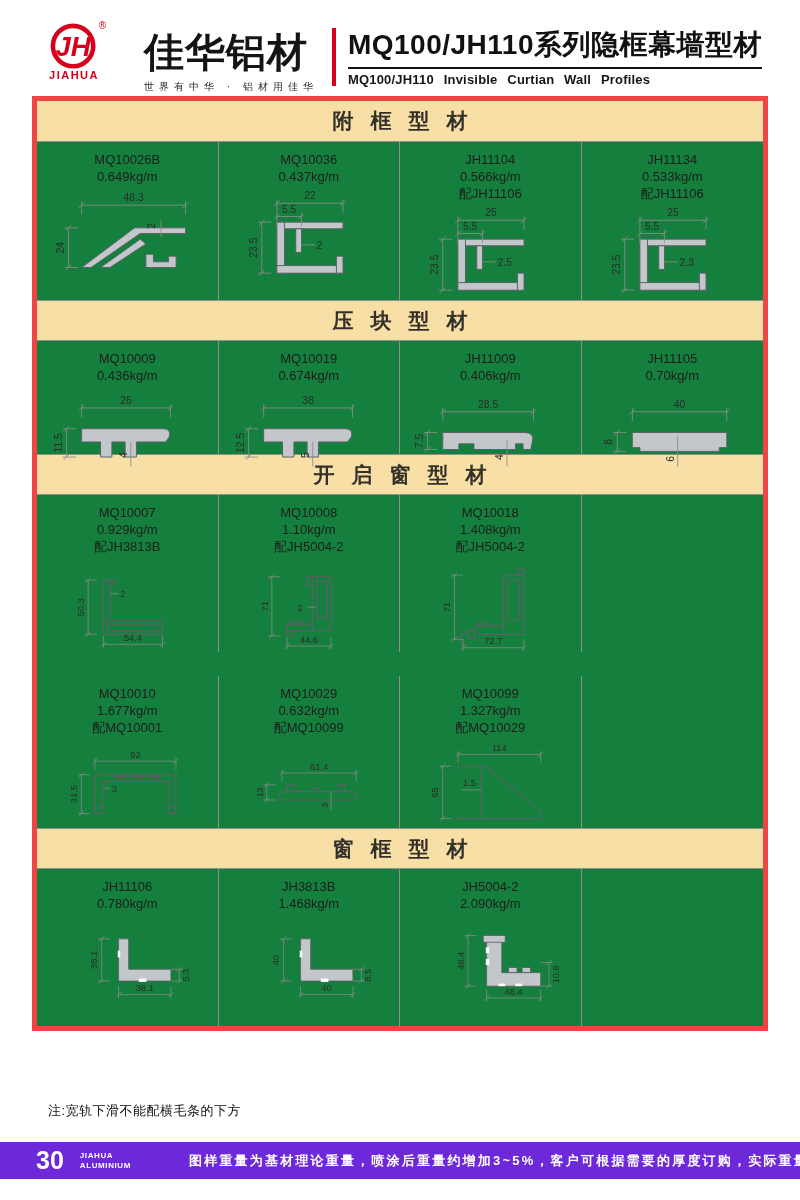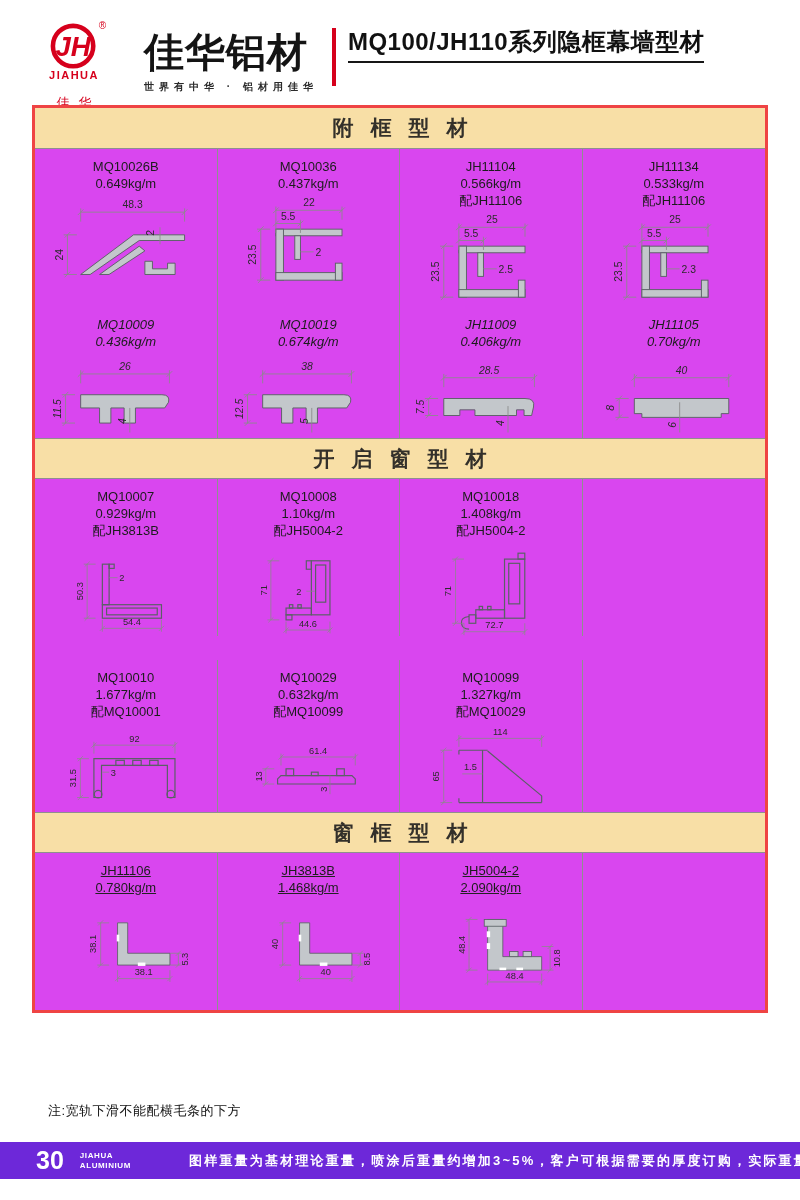--- a/index.html
+++ b/index.html
@@ -8,29 +8,29 @@
 .page{position:relative;width:800px;height:1200px;background:#fff}
 
 
 .hdr{position:absolute;top:20px;left:22px;right:30px;display:flex;align-items:flex-start}
 .logo{width:104px;text-align:center;flex:0 0 auto}
 .emblem{width:66px;height:52px;display:block;margin:0 auto}
 .logo-en{color:#D6001C;font-weight:bold;font-size:11px;letter-spacing:1.5px;margin-top:-3px}
 .logo-cn{color:#D6001C;font-weight:normal;font-size:13px;letter-spacing:9px;text-indent:9px;margin-top:13px}
 .brand{margin-left:18px;padding-top:12px;flex:0 0 auto}
 .company{font-size:40px;font-weight:bold;letter-spacing:1px;line-height:1.02;color:#141414;white-space:nowrap}
-.tagline{font-size:10px;font-weight:bold;letter-spacing:5px;color:#2b2b2b;margin-top:7px;white-space:nowrap}
+.tagline{font-size:10px;font-weight:normal;letter-spacing:5px;color:#2b2b2b;margin-top:7px;white-space:nowrap}
 .red-div{width:4px;height:58px;background:#D6001C;margin:8px 12px 0 14px;flex:0 0 auto}
 .titles{padding-top:6px;min-width:0}
-.title{font-size:24px;font-weight:bold;color:#111;white-space:nowrap;letter-spacing:0.5px}
+.title{font-size:28px;font-weight:bold;color:#111;white-space:nowrap;letter-spacing:0.5px}
 .title-rule{height:2px;background:#161616;margin:3px 0 3px}
 .subtitle{font-size:13px;font-weight:bold;color:#151515;word-spacing:6px;letter-spacing:.2px;white-space:nowrap}
 
 
-.catalog{position:absolute;left:32px;top:105px;width:736px;border:3px solid #ef4444;background:#d946ef}
+.catalog{position:absolute;left:32px;top:96px;width:736px;border:5px solid #ef4444;background:#15803d}
 .sec-hdr{height:41px;background:#F8DFA6;border-bottom:1px solid #8F8F8F;display:flex;align-items:center;justify-content:center}
 .row + .sec-hdr{border-top:1px solid #8F8F8F}
 .sec-title{font-size:21px;font-weight:bold;color:#33302a;letter-spacing:17px;text-indent:17px;white-space:nowrap}
 .row{display:flex;align-items:stretch}
 .cell{flex:1 1 25%;min-width:0;border-right:1px solid #8F8F8F;display:flex;flex-direction:column;align-items:center;padding-top:9px}
 .cell:last-child{border-right:none}
 .pline{font-size:13px;line-height:1.32;text-align:center;color:#1c1c1c;white-space:nowrap}
 .drawing{margin-top:3px;display:flex;justify-content:center}
 svg text{font-family:"Liberation Sans","DejaVu Sans",sans-serif}
 .dim line{stroke:#8a8a8a;stroke-width:.9;fill:none}
@@ -63,20 +63,21 @@
       <div class="logo-cn">佳华</div>
     </div>
     <div class="brand">
       <div class="company">佳华铝材</div>
       <div class="tagline">世界有中华 · 铝材用佳华</div>
     </div>
     <div class="red-div"></div>
     <div class="titles">
       <div class="title">MQ100/JH110系列隐框幕墙型材</div>
       <div class="title-rule"></div>
+      <div class="subtitle">MQ100/JH110 Invisible Curtian Wall Profiles</div>
     </div>
   </header>
 
   <main class="catalog" id="catalog">
       <div class="sec-hdr">
         <div class="sec-title">附框型材</div>
       </div>
       <div class="row" style="height: 158px;">
         <div class="cell">
           <div class="pline">MQ10026B</div>
@@ -234,21 +235,24 @@
               </g>
               <text class="dimt" text-anchor="middle" transform="rotate(-90 35 63)" x="35" y="63">23.5</text>
               <g class="dim">
                 <line x1="82" y1="60" x2="96" y2="60"></line>
               </g>
               <text class="dimt" x="98" y="64">2.3</text>
             </svg>
           </div>
         </div>
       </div>
-      <div class="row" style="height: 131px; font-style: italic;">
+      <div class="sec-hdr">
+        <div class="sec-title">压块型材</div>
+      </div>
+      <div class="row" style="height: 113px;">
         <div class="cell">
           <div class="pline">MQ10009</div>
           <div class="pline">0.436kg/m</div>
           <div class="drawing">
             <svg width="170" height="91" viewBox="0 0 180 96">
               <path class="pf" d="M42,44 L128,44 Q137,44 135,52 L131,58 L100,58 L100,74 L88,74 L88,58 L74,58 L74,74 L62,74 L62,58 L42,58 Z"></path>
               <g class="dim">
                 <line x1="42" y1="22" x2="136" y2="22"></line>
                 <line x1="42" y1="18" x2="42" y2="32"></line>
                 <line x1="136" y1="18" x2="136" y2="32"></line>
@@ -576,21 +580,21 @@
               </g>
               <text class="dimt" x="58" y="56">1.5</text>
             </svg>
           </div>
         </div>
         <div class="cell"></div>
       </div>
       <div class="sec-hdr">
         <div class="sec-title">窗框型材</div>
       </div>
-      <div class="row" style="height: 157px; text-decoration: underline;">
+      <div class="row" style="height: 157px;">
         <div class="cell">
           <div class="pline">JH11106</div>
           <div class="pline">0.780kg/m</div>
           <div class="drawing">
             <svg width="152" height="95" viewBox="0 0 180 112">
               <path class="pf" d="M80,28 L92,28 L92,64 L142,64 L142,78 L80,78 Z"></path>
               <rect class="pw" x="79" y="42" width="3" height="8"></rect>
               <rect class="pw" x="104" y="75" width="9" height="4"></rect>
               <g class="dim">
                 <line x1="60" y1="28" x2="60" y2="78"></line>

